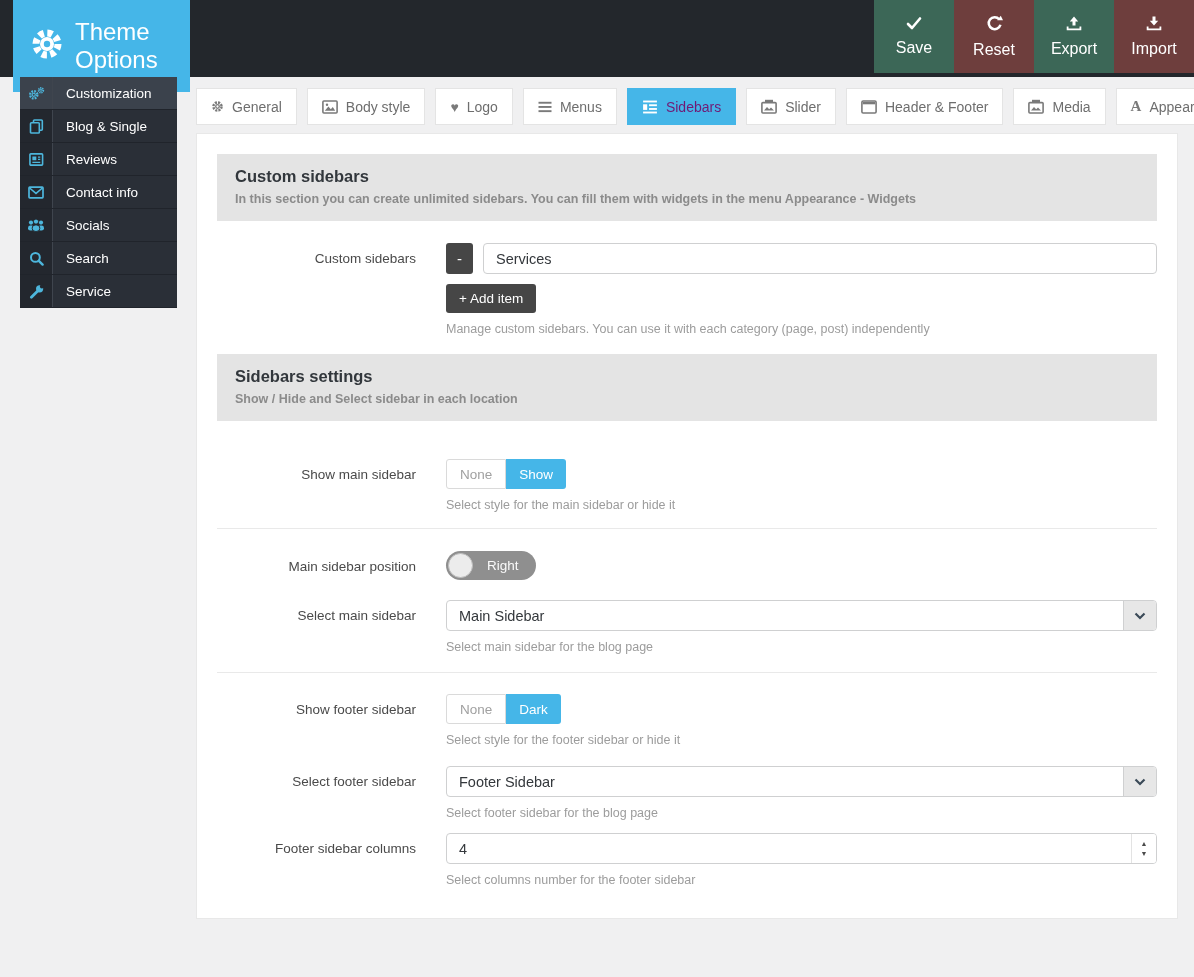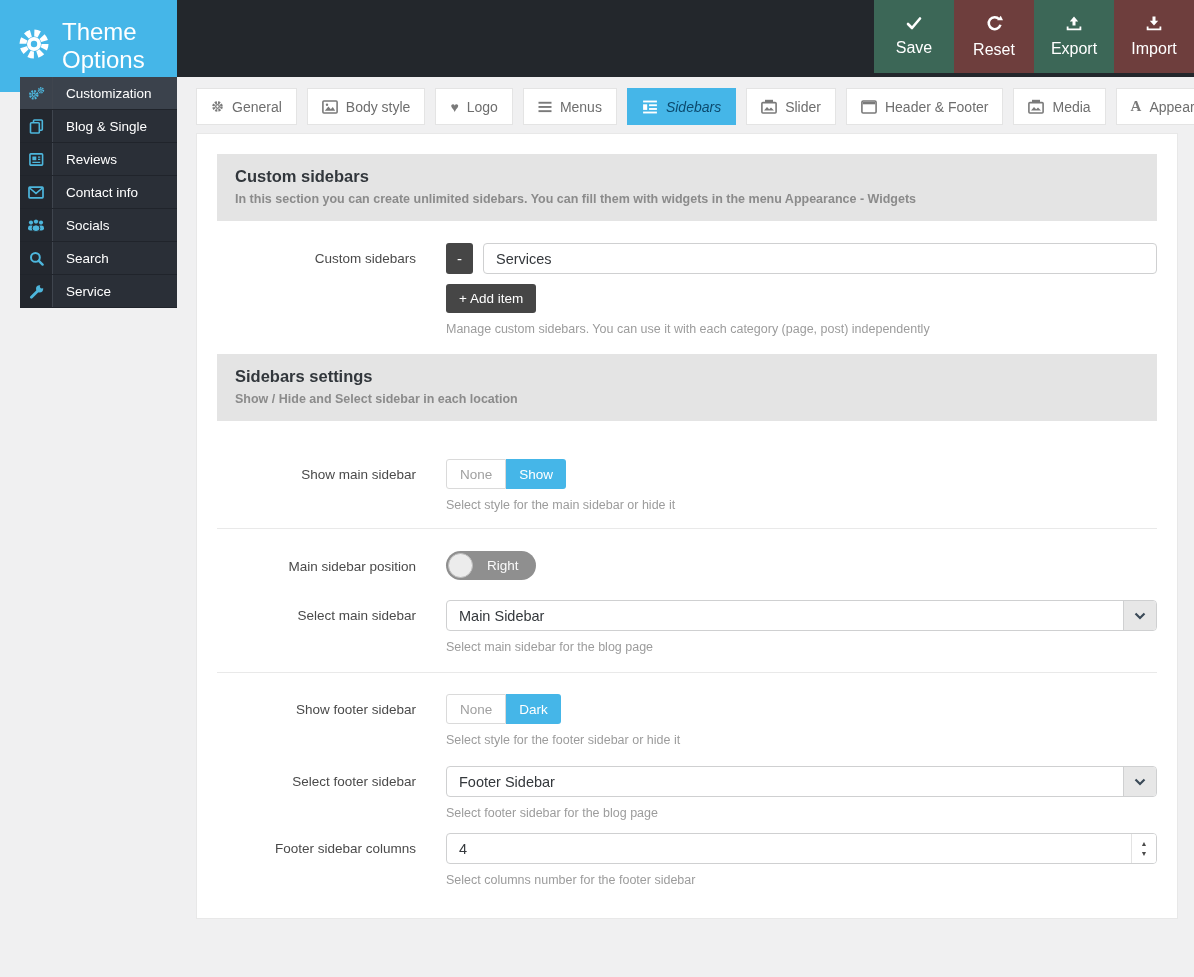--- a/index.html
+++ b/index.html
@@ -4,41 +4,41 @@
 <style>
   * { margin:0; padding:0; box-sizing:border-box; }
   html,body { width:1194px; height:977px; }
   body {
     position:relative; background:#f0f0f1;
     font-family:"Liberation Sans", sans-serif;
     -webkit-font-smoothing:antialiased; overflow:hidden;
   }
   
   .topbar { position:absolute; left:0; top:0; width:1194px; height:77px; background:#23272c; }
-  .logo { position:absolute; left:0; top:0; width:177px; height:92px; background:#45b6e8;
+  .logo { position:absolute; left:13px; top:0; width:177px; height:92px; background:#45b6e8;
           display:flex; align-items:center; padding-left:16px; cursor:pointer; }
   .logo-title { margin-left:10px; color:#fff; font-size:24px; line-height:28px; font-weight:400; }
   .top-actions { position:absolute; right:0; top:0; height:77px; display:flex; }
   .action-btn { width:80px; height:73px; display:flex; flex-direction:column; align-items:center;
                 justify-content:center; gap:5px; color:#fff; font-size:16px; cursor:pointer; border:none; }
   .action-green { background:#3c6757; }
   .action-red   { background:#6e3e3d; }
   
   .menu { position:absolute; left:0; top:77px; width:177px;padding-left:20px; }
   .menu-item { display:flex; height:33px; background:#2a2f37; border-bottom:1px solid #20242b; cursor:pointer; }
   .menu-item .icon-cell { width:33px; flex:0 0 33px; background:#23272e; border-right:1px solid #3f454e;
                           display:flex; align-items:center; justify-content:center; color:#4db6dc; }
   .menu-item .mlabel { flex:1; display:flex; align-items:center; padding-left:13px; color:#fff; font-size:13.5px; }
   .menu-item.active, .menu-item.active .icon-cell { background:#3b424c; }
   
   .tabs { position:absolute; left:196px; top:88px; display:flex; gap:10px; }
   .tab { height:37px; background:#fff; border:1px solid #e4e4e4; color:#6e6e6e; font-size:14px;
          display:flex; align-items:center; gap:8px; padding:0 14px; cursor:pointer; white-space:nowrap; }
   .tab .ticon { display:flex; align-items:center; color:#7a7a7a; }
-  .tab.active { background:#45b6e8; border-color:#45b6e8; color:#0c4a6e;font-style:italic; }
+  .tab.active { background:#45b6e8; border-color:#45b6e8; color:#701a75; }
   .tab.active .ticon { color:#fff; }
   .serifA { font-family:"Liberation Serif", serif; font-weight:bold; font-size:15px; line-height:13px; }
   
   .panel { position:absolute; left:196px; top:133px; width:982px; height:786px; background:#fff;
            border:1px solid #e8e8e8; padding:20px; }
   .section-head { background:#e4e4e4; padding:12px 18px 14px; }
   .section-title { font-size:16.5px; font-weight:bold; color:#32373c; line-height:20px; }
   .section-sub { margin-top:6px; font-size:12.5px; color:#8b8b8b; line-height:15px;font-weight:bold; }
   .frow { display:flex; }
   .flabel { width:199px; flex:0 0 199px; margin-right:30px; text-align:right; font-size:13.5px;

